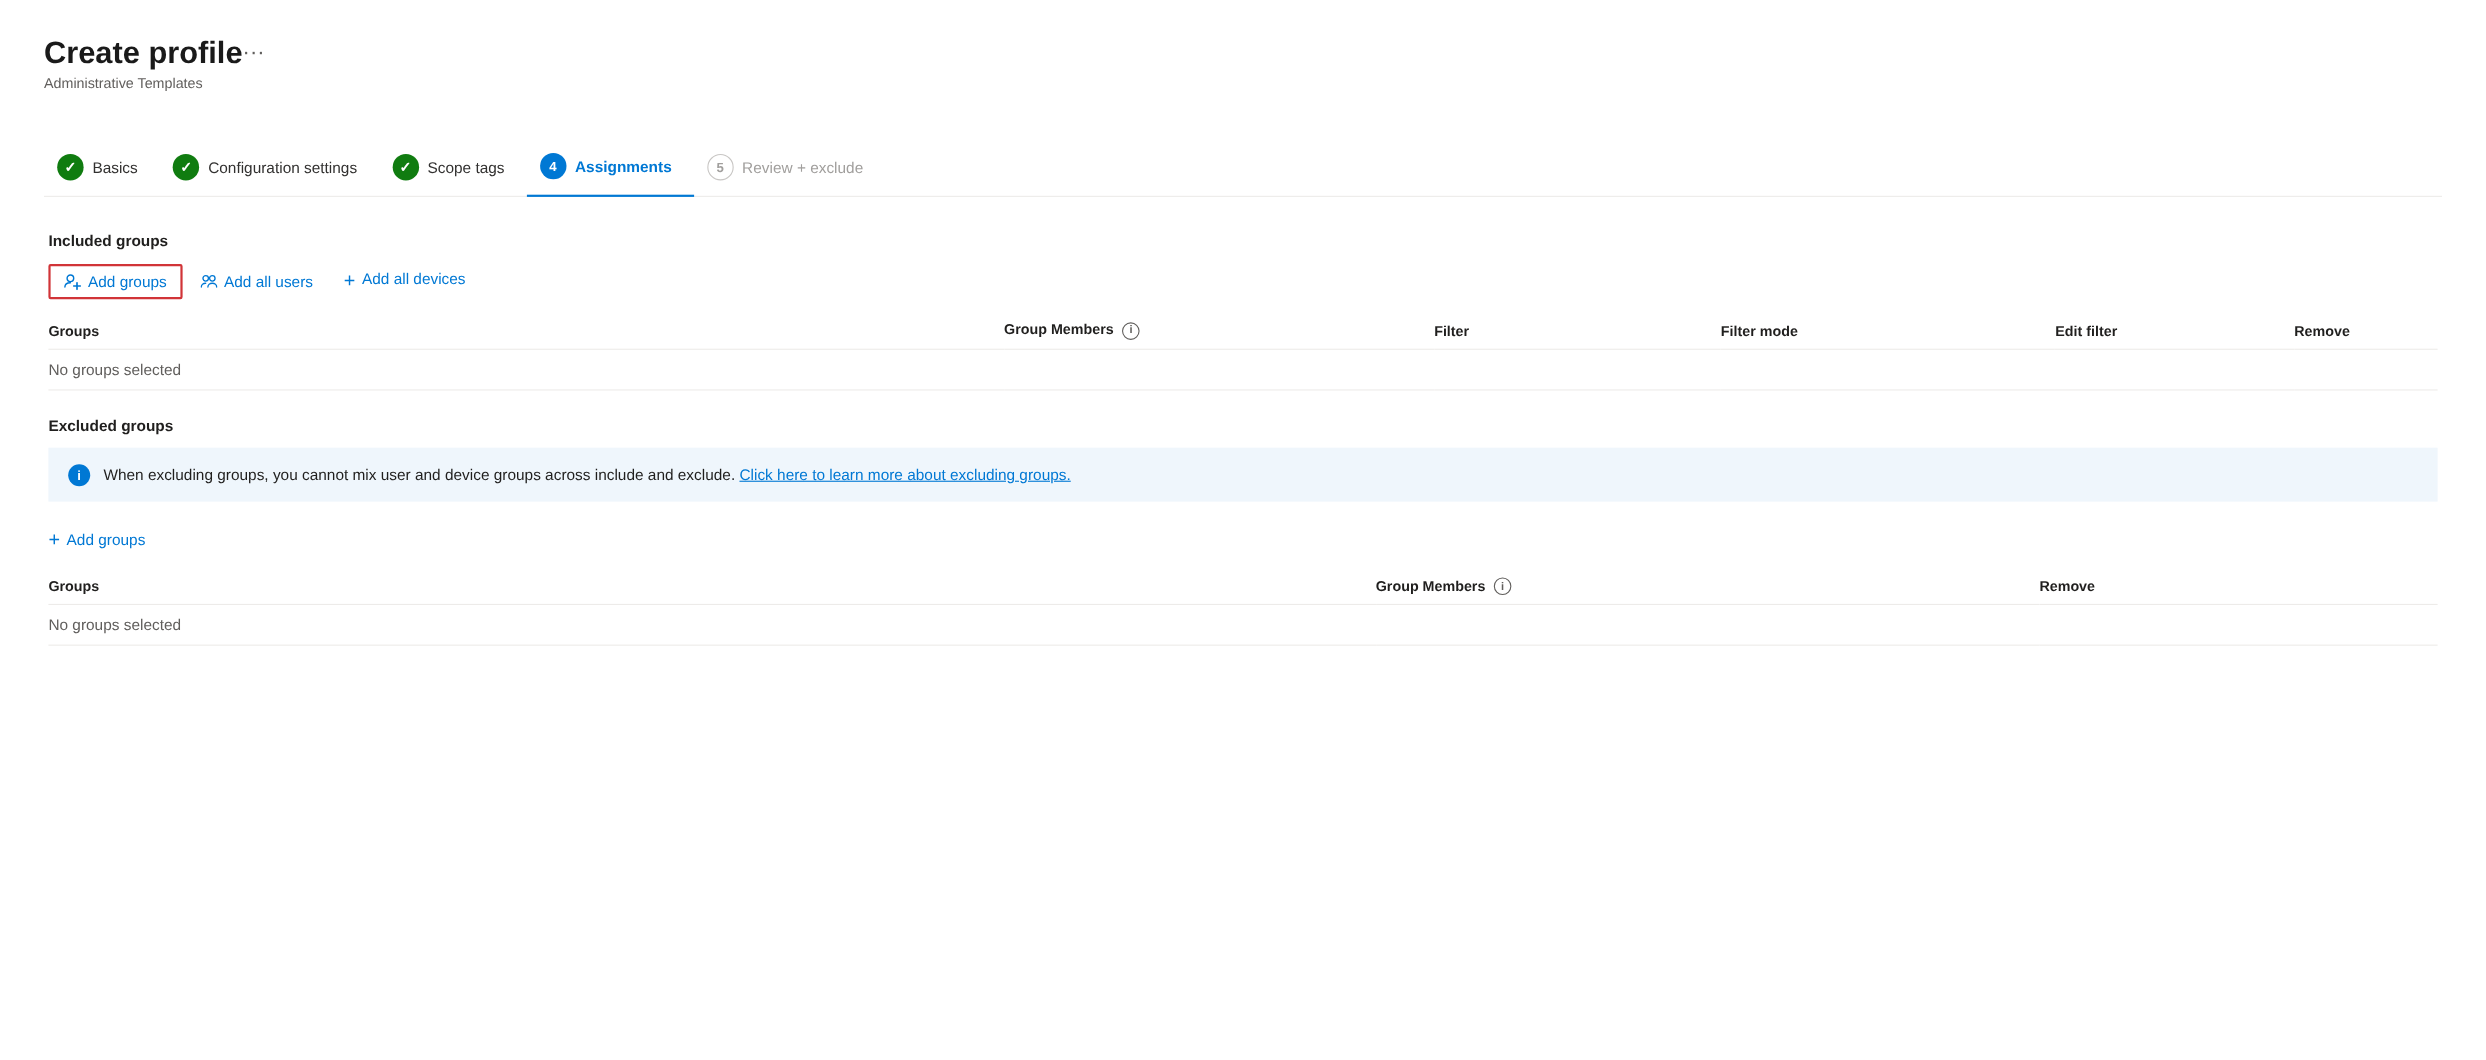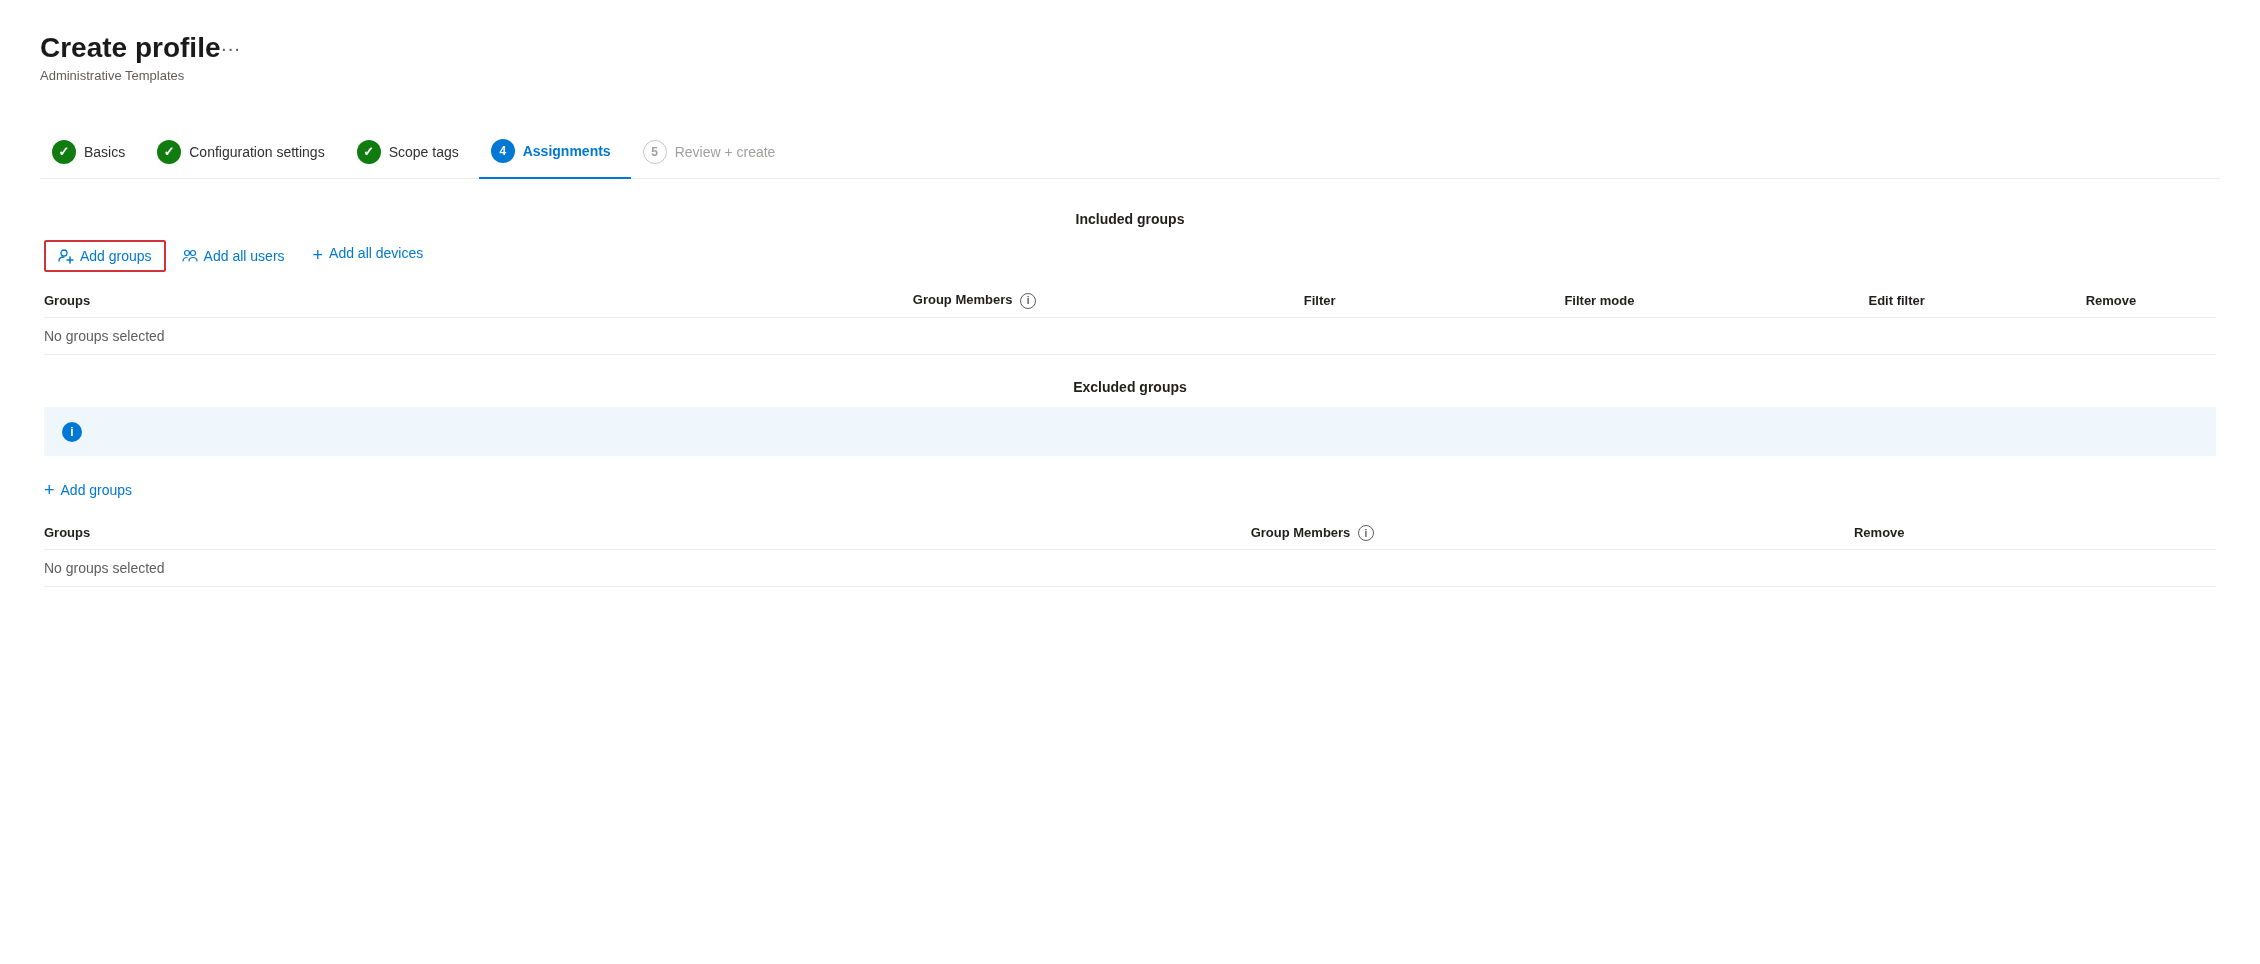--- a/index.html
+++ b/index.html
@@ -86,21 +86,20 @@
 
     
     .content-area {
       padding: 0 4px;
     }
     .section-label {
       font-size: 14px;
       font-weight: 600;
       color: #201f1e;
       margin-bottom: 12px;
-      text-align: center;
     }
     
     .toolbar {
       display: flex;
       align-items: center;
       gap: 4px;
       margin-bottom: 12px;
     }
     .toolbar-btn {
       display: flex;
@@ -284,21 +283,21 @@
     <span>Scope tags</span>
   </div>
 
   <div class="wizard-step active">
     <span class="step-circle current">4</span>
     <span>Assignments</span>
   </div>
 
   <div class="wizard-step inactive">
     <span class="step-circle future">5</span>
-    <span>Review + create</span>
+    <span>Review + exclude</span>
   </div>
 
 </div>
 
 <div class="content-area">
 
   <div>
     <div class="section-label">Included groups</div>
 
     <div class="toolbar">
@@ -349,20 +348,25 @@
         </tr>
       </tbody>
     </table>
   </div>
 
   <div class="excluded-section">
     <div class="section-label">Excluded groups</div>
 
     <div class="info-banner">
       <div class="info-banner-icon">i</div>
+      <div class="info-banner-text">
+        <span>When excluding groups, you cannot mix user and device groups across include and exclude.</span>
+        <span> </span>
+        <a class="info-link">Click here to learn more about excluding groups.</a>
+      </div>
     </div>
 
     <button class="add-groups-plain">
       <span style="font-size:18px; font-weight:300;">+</span>
       <span>Add groups</span>
     </button>
 
     <table class="excluded-table">
       <thead>
         <tr>

